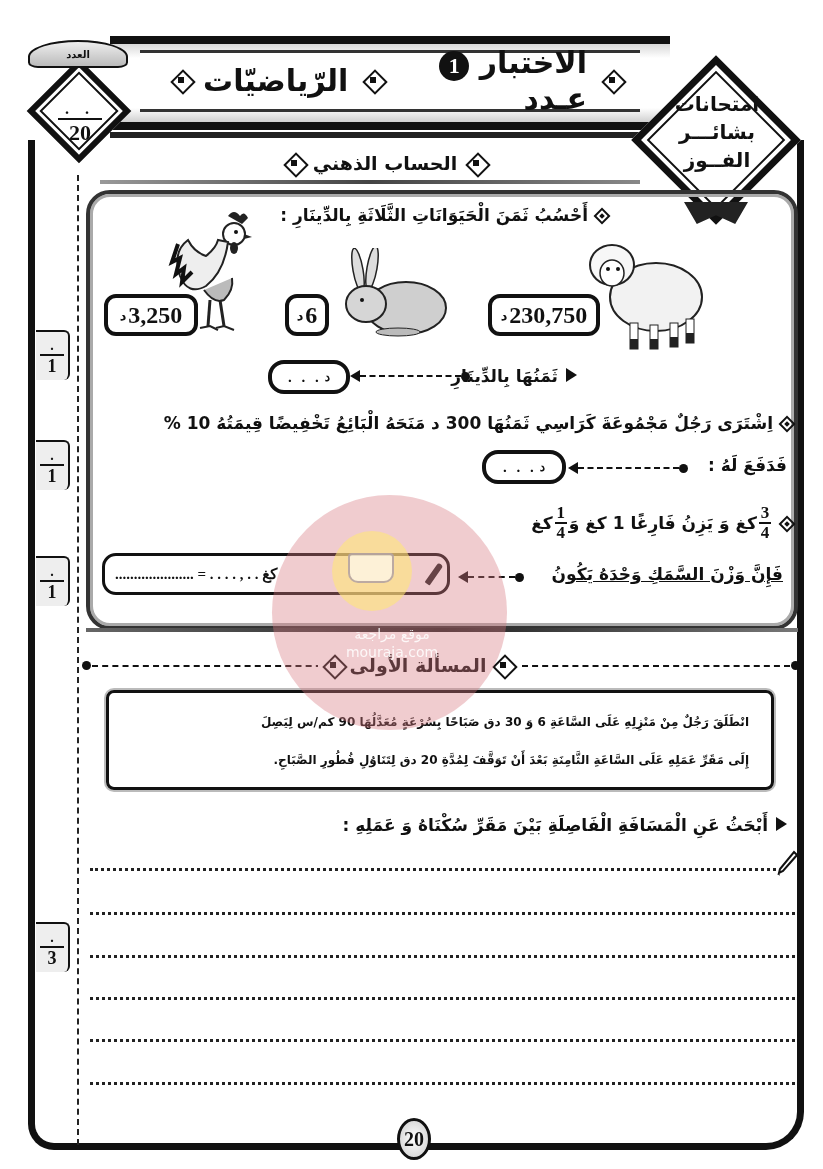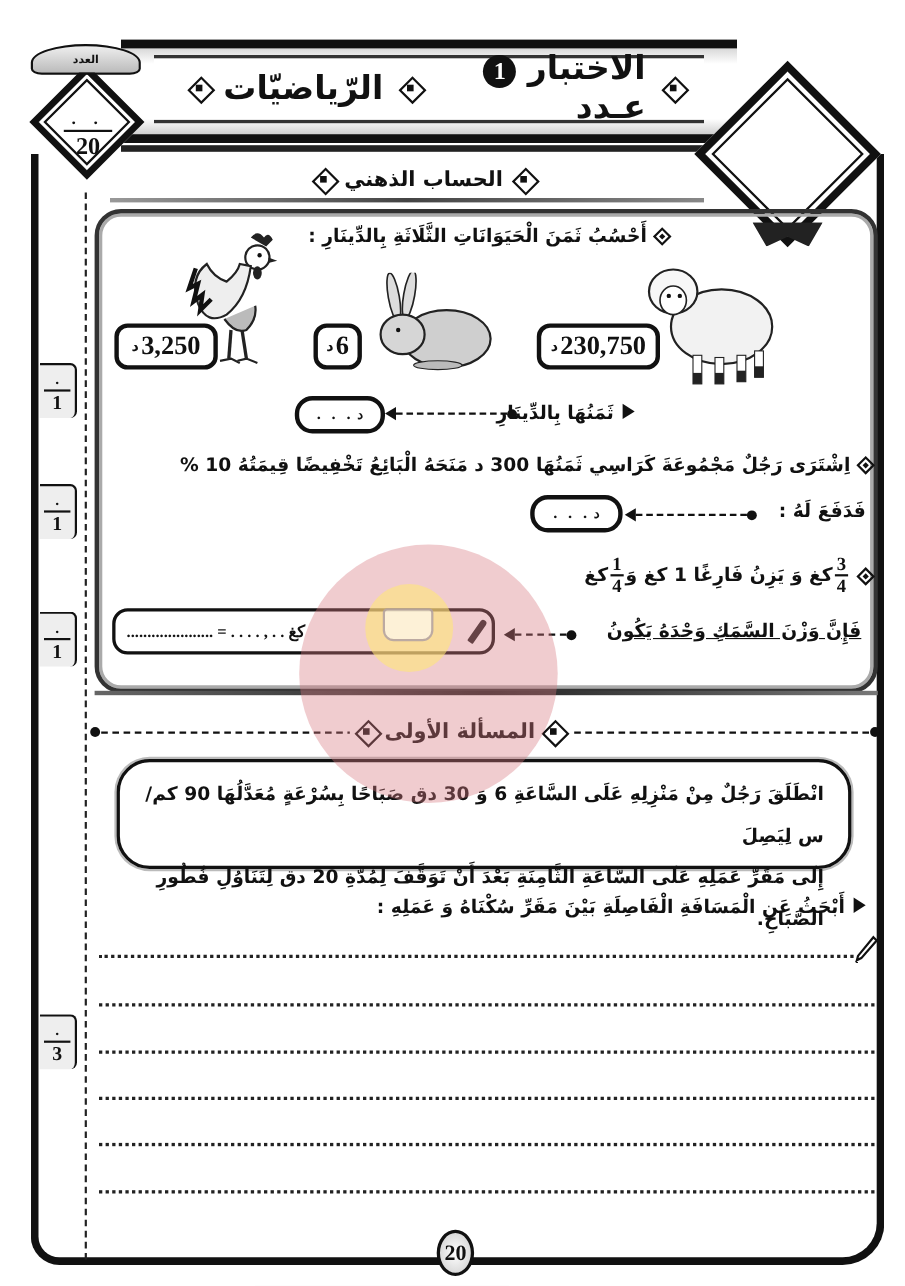--- a/index.html
+++ b/index.html
@@ -104,22 +104,22 @@
 
   
   .problem-divider { position: absolute; left: 82px; top: 660px; width: 718px; height: 12px; }
   .problem-divider .dl { position: absolute; top: 5px; border-top: 2px dashed #111; }
   .problem-divider .dt { position: absolute; top: 1px; width: 9px; height: 9px; border-radius: 50%; background: #111; }
   .problem-heading { position: absolute; left: 318px; top: 648px; width: 200px; height: 34px;
     display: flex; align-items: center; justify-content: center; gap: 6px; font-size: 19px; background: #fff; }
   .problem-rule { position: absolute; left: 86px; top: 628px; width: 712px; height: 4px; background: linear-gradient(90deg,#666,#222,#777); }
 
   .problem-box { position: absolute; left: 106px; top: 690px; width: 668px; height: 100px;
-    border: 3px solid #111; border-radius: 30px; box-shadow: 0 0 0 2px #bbb;
-    padding: 10px 22px; font-size: 17px; line-height: 38px; text-align: right; }
+    border: 3px solid #111; border-radius: 8px; box-shadow: 0 0 0 2px #bbb;
+    padding: 10px 22px; font-size: 12px; line-height: 38px; text-align: right; }
 
   .task { position: absolute; right: 36px; top: 815px; font-size: 17px; }
   .write-line { position: absolute; left: 90px; width: 705px; border-top: 3px dotted #222; }
   .pen-small { position: absolute; left: 776px; top: 850px; }
 
   .page-num { position: absolute; left: 397px; top: 1118px; width: 34px; height: 42px; border-radius: 50%;
     border: 3px solid #111; background: radial-gradient(#fff, #ccc); display: flex; align-items: center; justify-content: center;
     font-size: 20px; }
 
   
@@ -157,20 +157,25 @@
   <div class="badge-ribbon ar">العدد</div>
   <div class="badge-score num">
     <div class="dots">. .</div>
     <div class="line"></div>
     <div class="den">20</div>
   </div>
 </div>
 
 <div class="badge-right">
   <div class="badge-r-diamond"></div>
+  <div class="badge-r-text ar">
+    <div>امتحانات</div>
+    <div>بشائـــر</div>
+    <div>الفــوز</div>
+  </div>
   <div class="badge-r-bow"></div>
 </div>
 
 <div class="section-heading ar">
   <span class="orn"></span>
   <span>الحساب الذهني</span>
   <span class="orn"></span>
 </div>
 <div class="section-rule"></div>
 
@@ -345,13 +350,17 @@
     <div class="l"></div>
     <div class="n">3</div>
 </div>
 
 <div class="page-num num">20</div>
 
 <div class="watermark">
   <div class="watermark-inner">
     <div class="watermark-book"></div>
   </div>
+  <div class="watermark-text">
+    <div>موقع مراجعة</div>
+    <div>mouraja.com</div>
+  </div>
 </div>
 
 </body></html>

